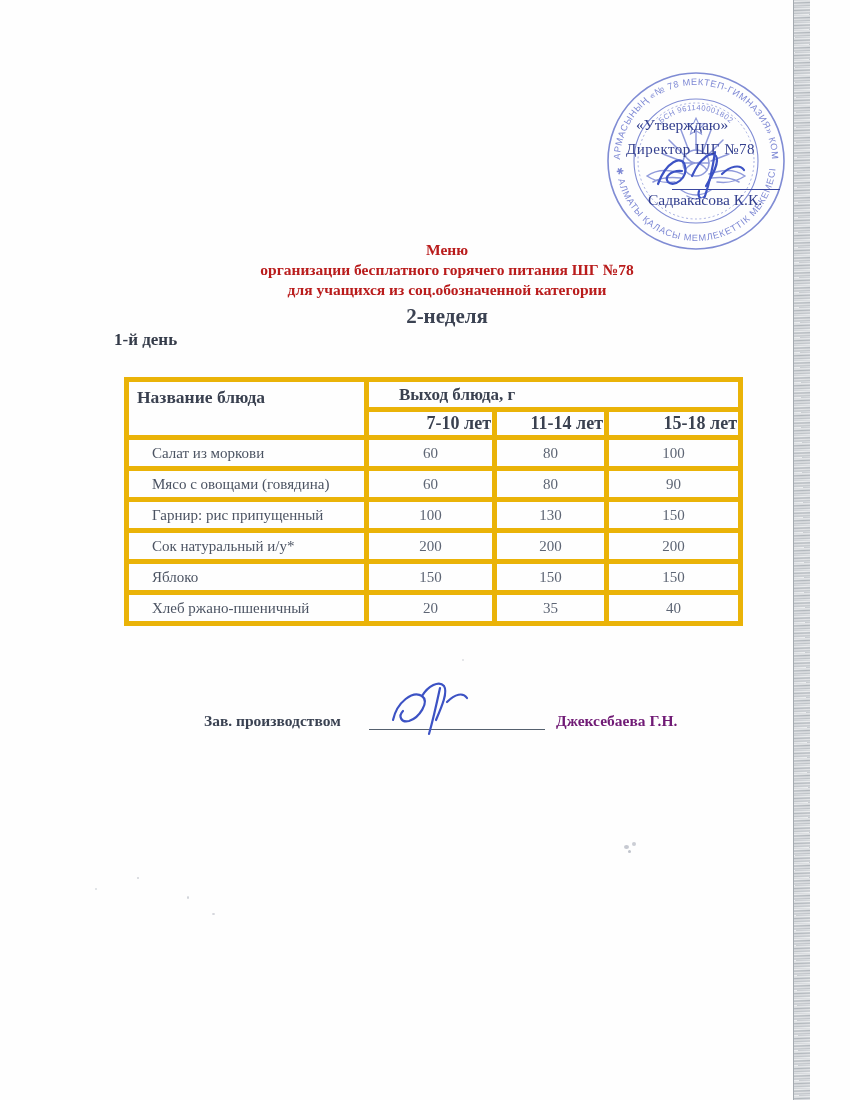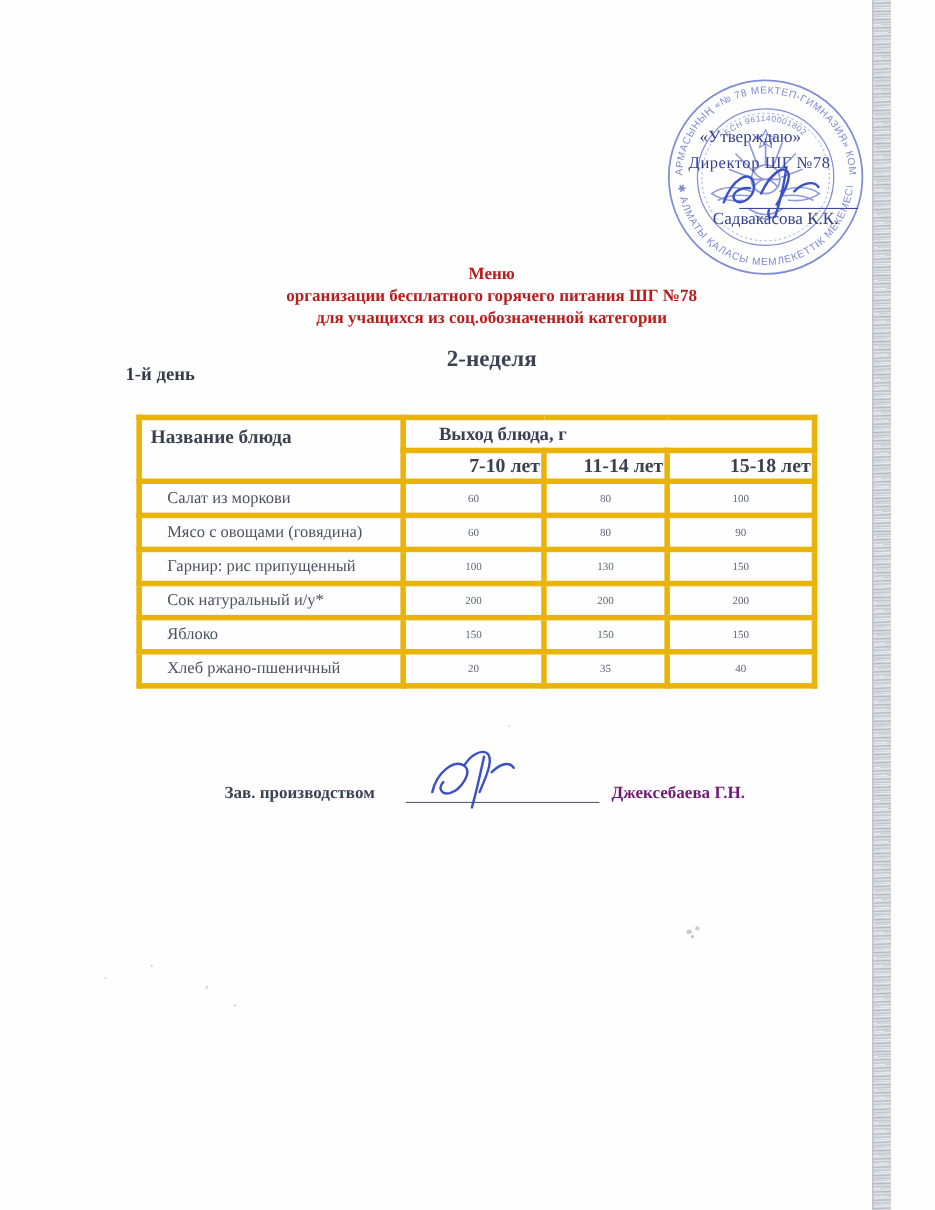--- a/index.html
+++ b/index.html
@@ -19,36 +19,36 @@
   
   .approval-line{position:absolute;z-index:4;font-weight:normal;color:#333f8e;white-space:nowrap;}
   .appr-1{left:636px;top:116px;font-size:15.5px;}
   .appr-2{left:626px;top:141px;font-size:15px;letter-spacing:.5px;}
   .appr-sign{position:absolute;left:652px;top:146px;z-index:3;}
   .appr-underline{position:absolute;left:672px;top:189px;width:108px;border-top:1.6px solid #3a47a0;z-index:2;}
   .appr-3{left:648px;top:191px;font-size:15.5px;}
   
   .title-block{position:absolute;left:47px;top:240px;width:800px;text-align:center;z-index:5;}
   .title-line{font-weight:bold;font-size:15.5px;line-height:20px;color:#b91c1c;}
-  .title-week{font-weight:bold;font-size:21px;line-height:26px;margin-top:13px;color:#3b4252;}
+  .title-week{font-weight:bold;font-size:21px;line-height:26px;margin-top:3px;color:#3b4252;}
   .day-label{position:absolute;left:114px;top:330px;font-weight:bold;font-size:17px;color:#343b49;}
   
   table.menu{
     position:absolute;left:124px;top:377px;width:614px;border-collapse:collapse;table-layout:fixed;
     border:2px solid #6f7783;
   }
   table.menu td,table.menu th{border:5px solid #eab308;overflow:hidden;}
   .t-h1{height:30px;}
   .t-h2{height:27px;}
   tr.data-row{height:31px;}
   th.name-h{width:240px;text-align:left;vertical-align:top;padding:5px 0 0 8px;font-size:17.5px;color:#3a4150;}
   th.group-h{text-align:left;padding-left:30px;font-size:17px;vertical-align:middle;color:#3a4150;}
   th.age-h{text-align:right;padding-left:13px;font-size:18px;vertical-align:middle;color:#3a4150;}
   td.dish{text-align:left;padding-left:23px;font-size:15px;color:#4b5362;}
-  td.val{text-align:center;font-size:10px;color:#5d6574;}
+  td.val{text-align:center;font-size:15px;color:#5d6574;}
   .c1{width:240px}.c2{width:128px}.c3{width:112px}.c4{width:134px}
   
   .footer-label{position:absolute;left:204px;top:712px;font-weight:bold;font-size:15.5px;color:#3a4252;}
   .footer-line{position:absolute;left:369px;top:729px;width:176px;border-top:1.5px solid #55606e;}
   .footer-sign{position:absolute;left:385px;top:676px;z-index:3;}
   .footer-name{position:absolute;left:556px;top:712px;font-weight:bold;font-size:15.5px;color:#701a75;}
   
   .speck{position:absolute;border-radius:50%;background:#8d94a3;}
 </style>
 </head>

